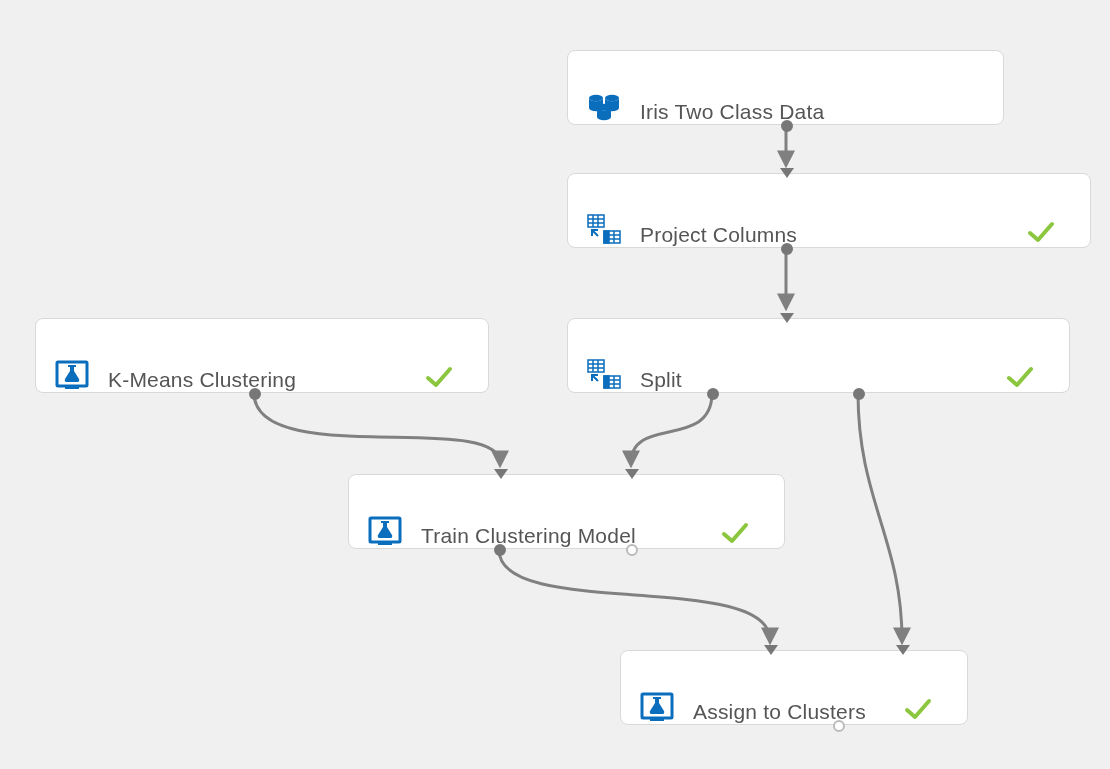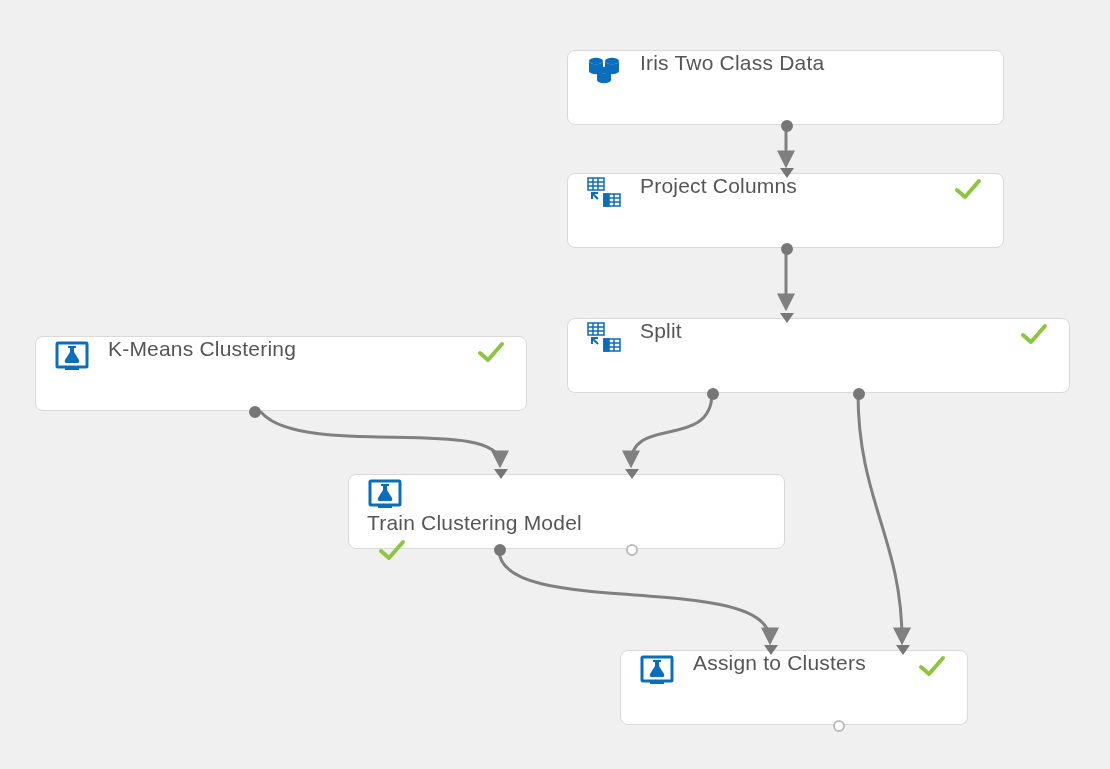--- a/index.html
+++ b/index.html
@@ -27,23 +27,23 @@
     pointer-events: none;
   }
   .node {
     position: absolute;
     background: #ffffff;
     border: 1px solid #d9d9d9;
     border-radius: 8px;
     box-sizing: border-box;
     height: 75px;
     display: flex;
-    align-items: flex-start;
+    align-items: flex-end;
     padding-left: 18px;
-    padding-right: 20px;
+    padding-right: 34px;
     box-shadow: 0 0 0 rgba(0,0,0,0);
   }
   .node .icon {
     width: 36px;
     height: 36px;
     flex: 0 0 36px;
     display: flex;
     align-items: center;
     justify-content: center;
     margin-right: 18px;
@@ -123,21 +123,21 @@
           <ellipse cx="18" cy="16" rx="7" ry="3.2"></ellipse>
           <path d="M11 16 v10 a7 3.2 0 0 0 14 0 V16 a7 3.2 0 0 1 -14 0 z"></path>
         </g>
       </svg>
     </span>
     <span class="label">Iris Two Class Data</span>
 
     <span class="port filled" style="left:213px; top:69px;"></span>
   </div>
 
-  <div class="node" style="left:567px; top:173px; width:437px;">
+  <div class="node" style="left:567px; top:173px; width:524px;">
     <span class="icon">
       <svg width="36" height="30" viewBox="0 0 36 30">
         <g fill="#0a6ebd" stroke="#0a6ebd" stroke-width="1.5">
           <rect x="2" y="1" width="16" height="12" fill="none"></rect>
           <line x1="7" y1="1" x2="7" y2="13"></line>
           <line x1="12" y1="1" x2="12" y2="13"></line>
           <line x1="2" y1="5" x2="18" y2="5"></line>
           <line x1="2" y1="9" x2="18" y2="9"></line>
           <path d="M6 16 L12 22 M6 22 L6 16 L12 16" fill="none" stroke-width="2"></path>
           <rect x="18" y="17" width="16" height="12" fill="none"></rect>
@@ -151,21 +151,21 @@
     <span class="label">Project Columns</span>
     <span class="status">
       <svg width="30" height="30" viewBox="0 0 30 30">
           <path d="M4 16 L12 23 L26 7" stroke="#8cc63f" stroke-width="4" fill="none" stroke-linecap="round" stroke-linejoin="round"></path>
         </svg>
     </span>
     <span class="port tri" style="left:212px; top:-6px;"></span>
     <span class="port filled" style="left:213px; top:69px;"></span>
   </div>
 
-  <div class="node" style="left:35px; top:318px; width:492px;margin-top:18px;">
+  <div class="node" style="left:35px; top:318px; width:454px;">
     <span class="icon">
       <svg width="34" height="30" viewBox="0 0 34 30">
         <rect x="2" y="3" width="30" height="24" rx="1" fill="none" stroke="#0a6ebd" stroke-width="3"></rect>
         <rect x="10" y="27" width="14" height="3" fill="#0a6ebd"></rect>
         <path d="M15 7 v5 l-5 8 a2 2 0 0 0 2 3 h10 a2 2 0 0 0 2 -3 l-5 -8 v-5 z" fill="#0a6ebd"></path>
         <rect x="13" y="6" width="8" height="2" fill="#0a6ebd"></rect>
       </svg>
     </span>
     <span class="label">K-Means Clustering</span>
     <span class="status">
@@ -198,21 +198,21 @@
     <span class="status">
       <svg width="30" height="30" viewBox="0 0 30 30">
           <path d="M4 16 L12 23 L26 7" stroke="#8cc63f" stroke-width="4" fill="none" stroke-linecap="round" stroke-linejoin="round"></path>
         </svg>
     </span>
     <span class="port tri" style="left:212px; top:-6px;"></span>
     <span class="port filled" style="left:139px; top:69px;"></span>
     <span class="port filled" style="left:285px; top:69px;"></span>
   </div>
 
-  <div class="node" style="left:348px; top:474px; width:437px;flex-direction:column;">
+  <div class="node" style="left:348px; top:474px; width:437px;">
     <span class="icon">
       <svg width="34" height="30" viewBox="0 0 34 30">
         <rect x="2" y="3" width="30" height="24" rx="1" fill="none" stroke="#0a6ebd" stroke-width="3"></rect>
         <rect x="10" y="27" width="14" height="3" fill="#0a6ebd"></rect>
         <path d="M15 7 v5 l-5 8 a2 2 0 0 0 2 3 h10 a2 2 0 0 0 2 -3 l-5 -8 v-5 z" fill="#0a6ebd"></path>
         <rect x="13" y="6" width="8" height="2" fill="#0a6ebd"></rect>
       </svg>
     </span>
     <span class="label">Train Clustering Model</span>
     <span class="status">

